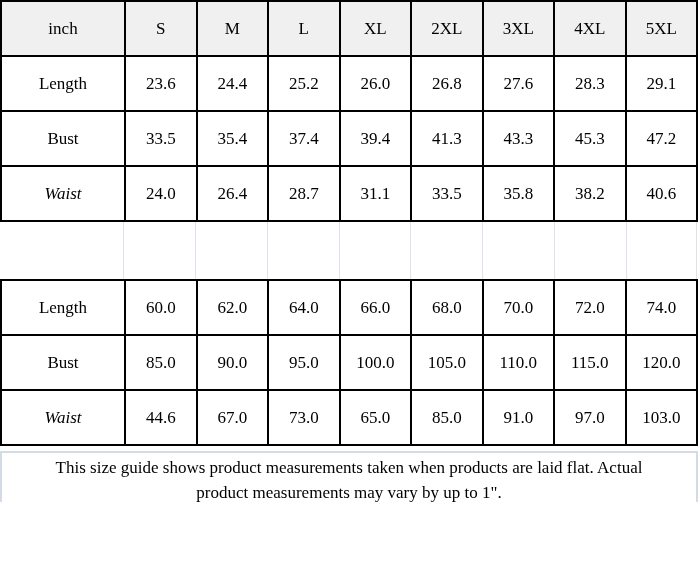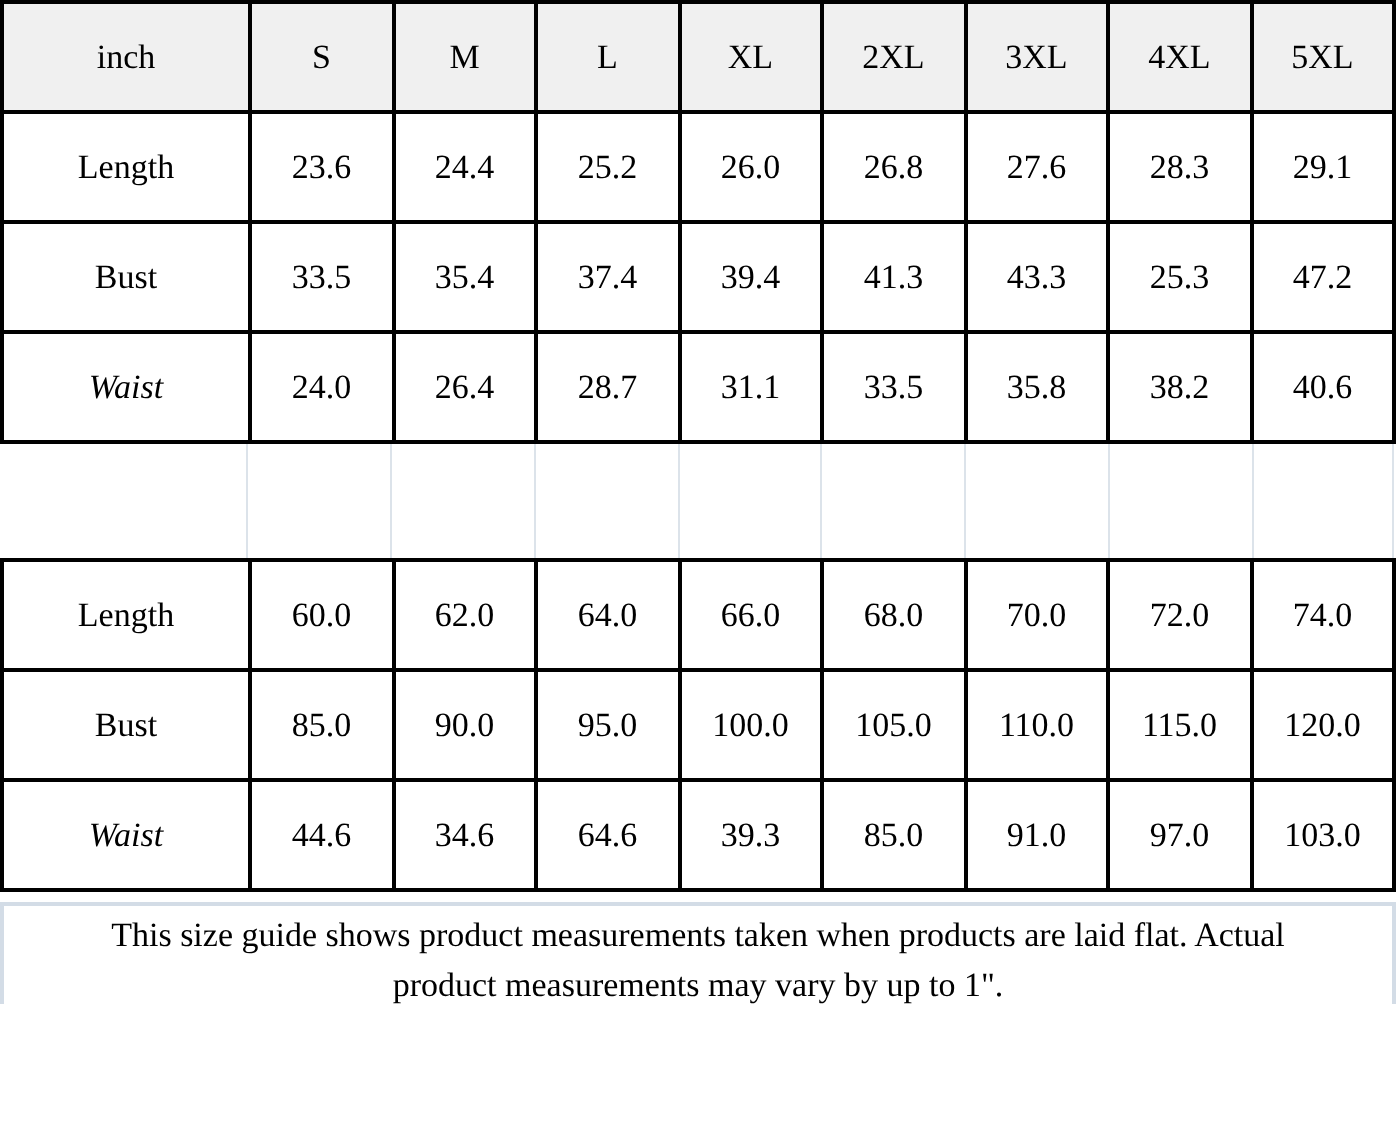--- a/index.html
+++ b/index.html
@@ -97,21 +97,21 @@
       <td>29.1</td>
     </tr>
     <tr>
       <td class="label-cell label-open-left label-hidden-bottom">Bust</td>
       <td>33.5</td>
       <td>35.4</td>
       <td>37.4</td>
       <td>39.4</td>
       <td>41.3</td>
       <td>43.3</td>
-      <td>25.3</td>
+      <td>45.3</td>
       <td>47.2</td>
     </tr>
     <tr>
       <td class="label-cell label-open-left label-open-bottom">Waist</td>
       <td>24.0</td>
       <td>26.4</td>
       <td>28.7</td>
       <td>31.1</td>
       <td>33.5</td>
       <td>35.8</td>
@@ -157,23 +157,23 @@
       <td>95.0</td>
       <td>100.0</td>
       <td>105.0</td>
       <td>110.0</td>
       <td>115.0</td>
       <td>120.0</td>
     </tr>
     <tr>
       <td class="label-cell label-open-left label-open-bottom">Waist</td>
       <td>44.6</td>
-      <td>34.6</td>
-      <td>64.6</td>
-      <td>39.3</td>
+      <td>67.0</td>
+      <td>73.0</td>
+      <td>65.0</td>
       <td>85.0</td>
       <td>91.0</td>
       <td>97.0</td>
       <td>103.0</td>
     </tr>
   </tbody>
     </table>
 
   <div class="note-box">This size guide shows product measurements taken when products are laid flat. Actual product measurements may vary by up to 1".</div>
 

